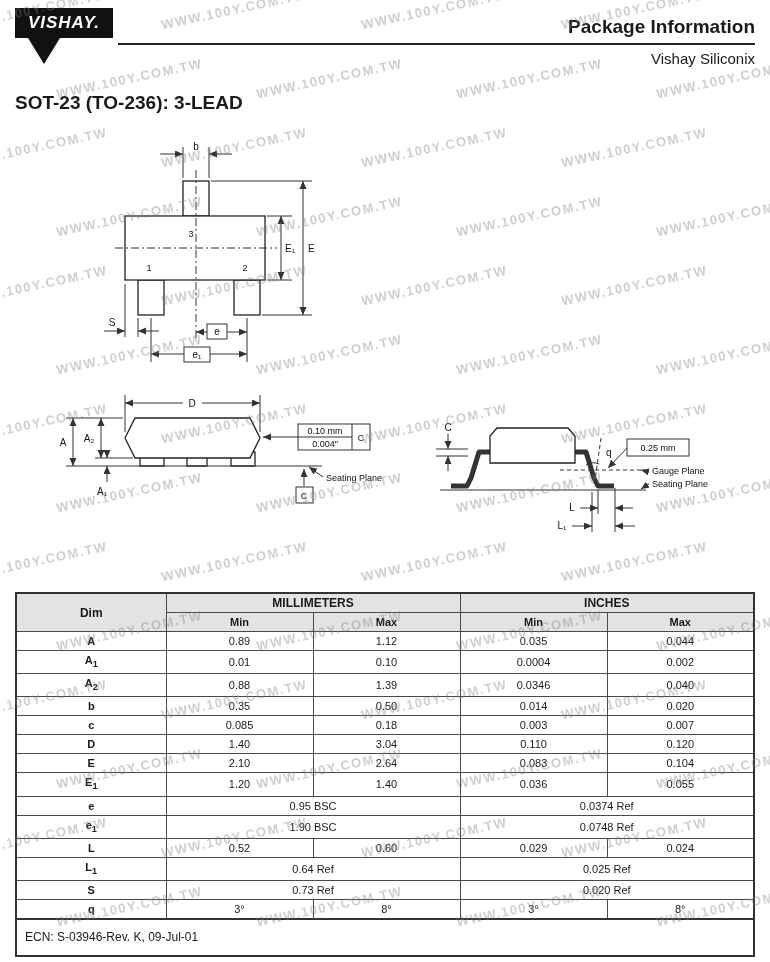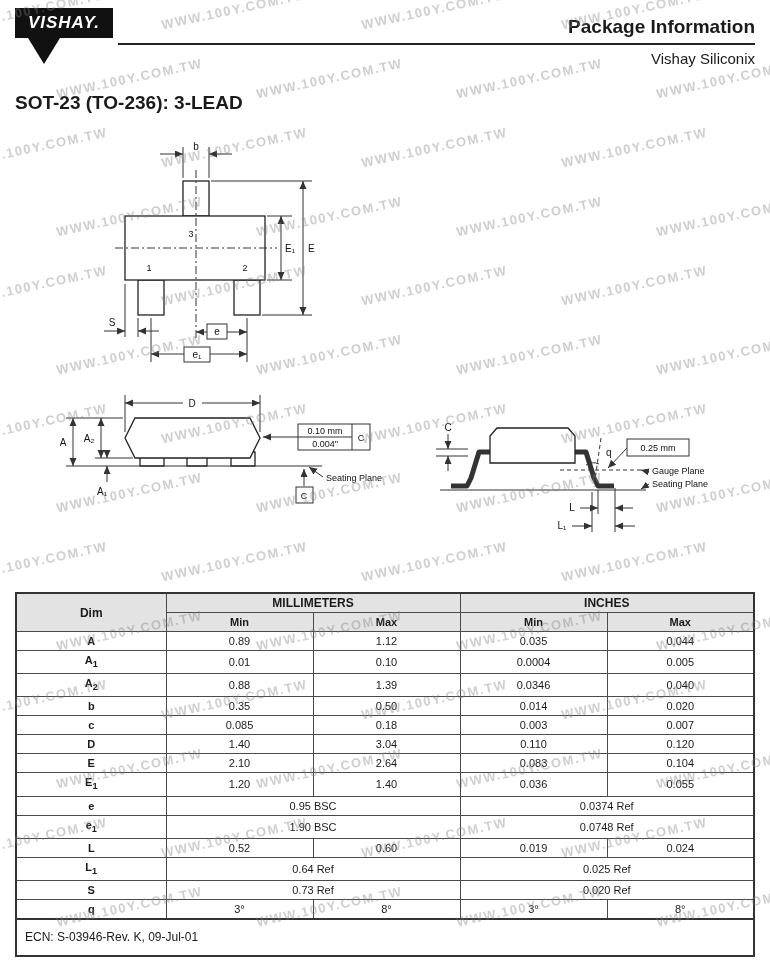--- a/index.html
+++ b/index.html
@@ -291,21 +291,21 @@
           <td>0.89</td>
           <td>1.12</td>
           <td>0.035</td>
           <td>0.044</td>
         </tr>
         <tr>
           <td class="dim-cell">A<sub>1</sub></td>
           <td>0.01</td>
           <td>0.10</td>
           <td>0.0004</td>
-          <td>0.005</td>
+          <td>0.002</td>
         </tr>
         <tr>
           <td class="dim-cell">A<sub>2</sub></td>
           <td>0.88</td>
           <td>1.39</td>
           <td>0.0346</td>
           <td>0.040</td>
         </tr>
         <tr>
           <td class="dim-cell">b</td>
@@ -349,21 +349,21 @@
         </tr>
         <tr>
           <td class="dim-cell">e<sub>1</sub></td>
           <td colspan="2">1.90 BSC</td>
           <td colspan="2">0.0748 Ref</td>
         </tr>
         <tr>
           <td class="dim-cell">L</td>
           <td>0.52</td>
           <td>0.60</td>
-          <td>0.019</td>
+          <td>0.029</td>
           <td>0.024</td>
         </tr>
         <tr>
           <td class="dim-cell">L<sub>1</sub></td>
           <td colspan="2">0.64 Ref</td>
           <td colspan="2">0.025 Ref</td>
         </tr>
         <tr>
           <td class="dim-cell">S</td>
           <td colspan="2">0.73 Ref</td>

